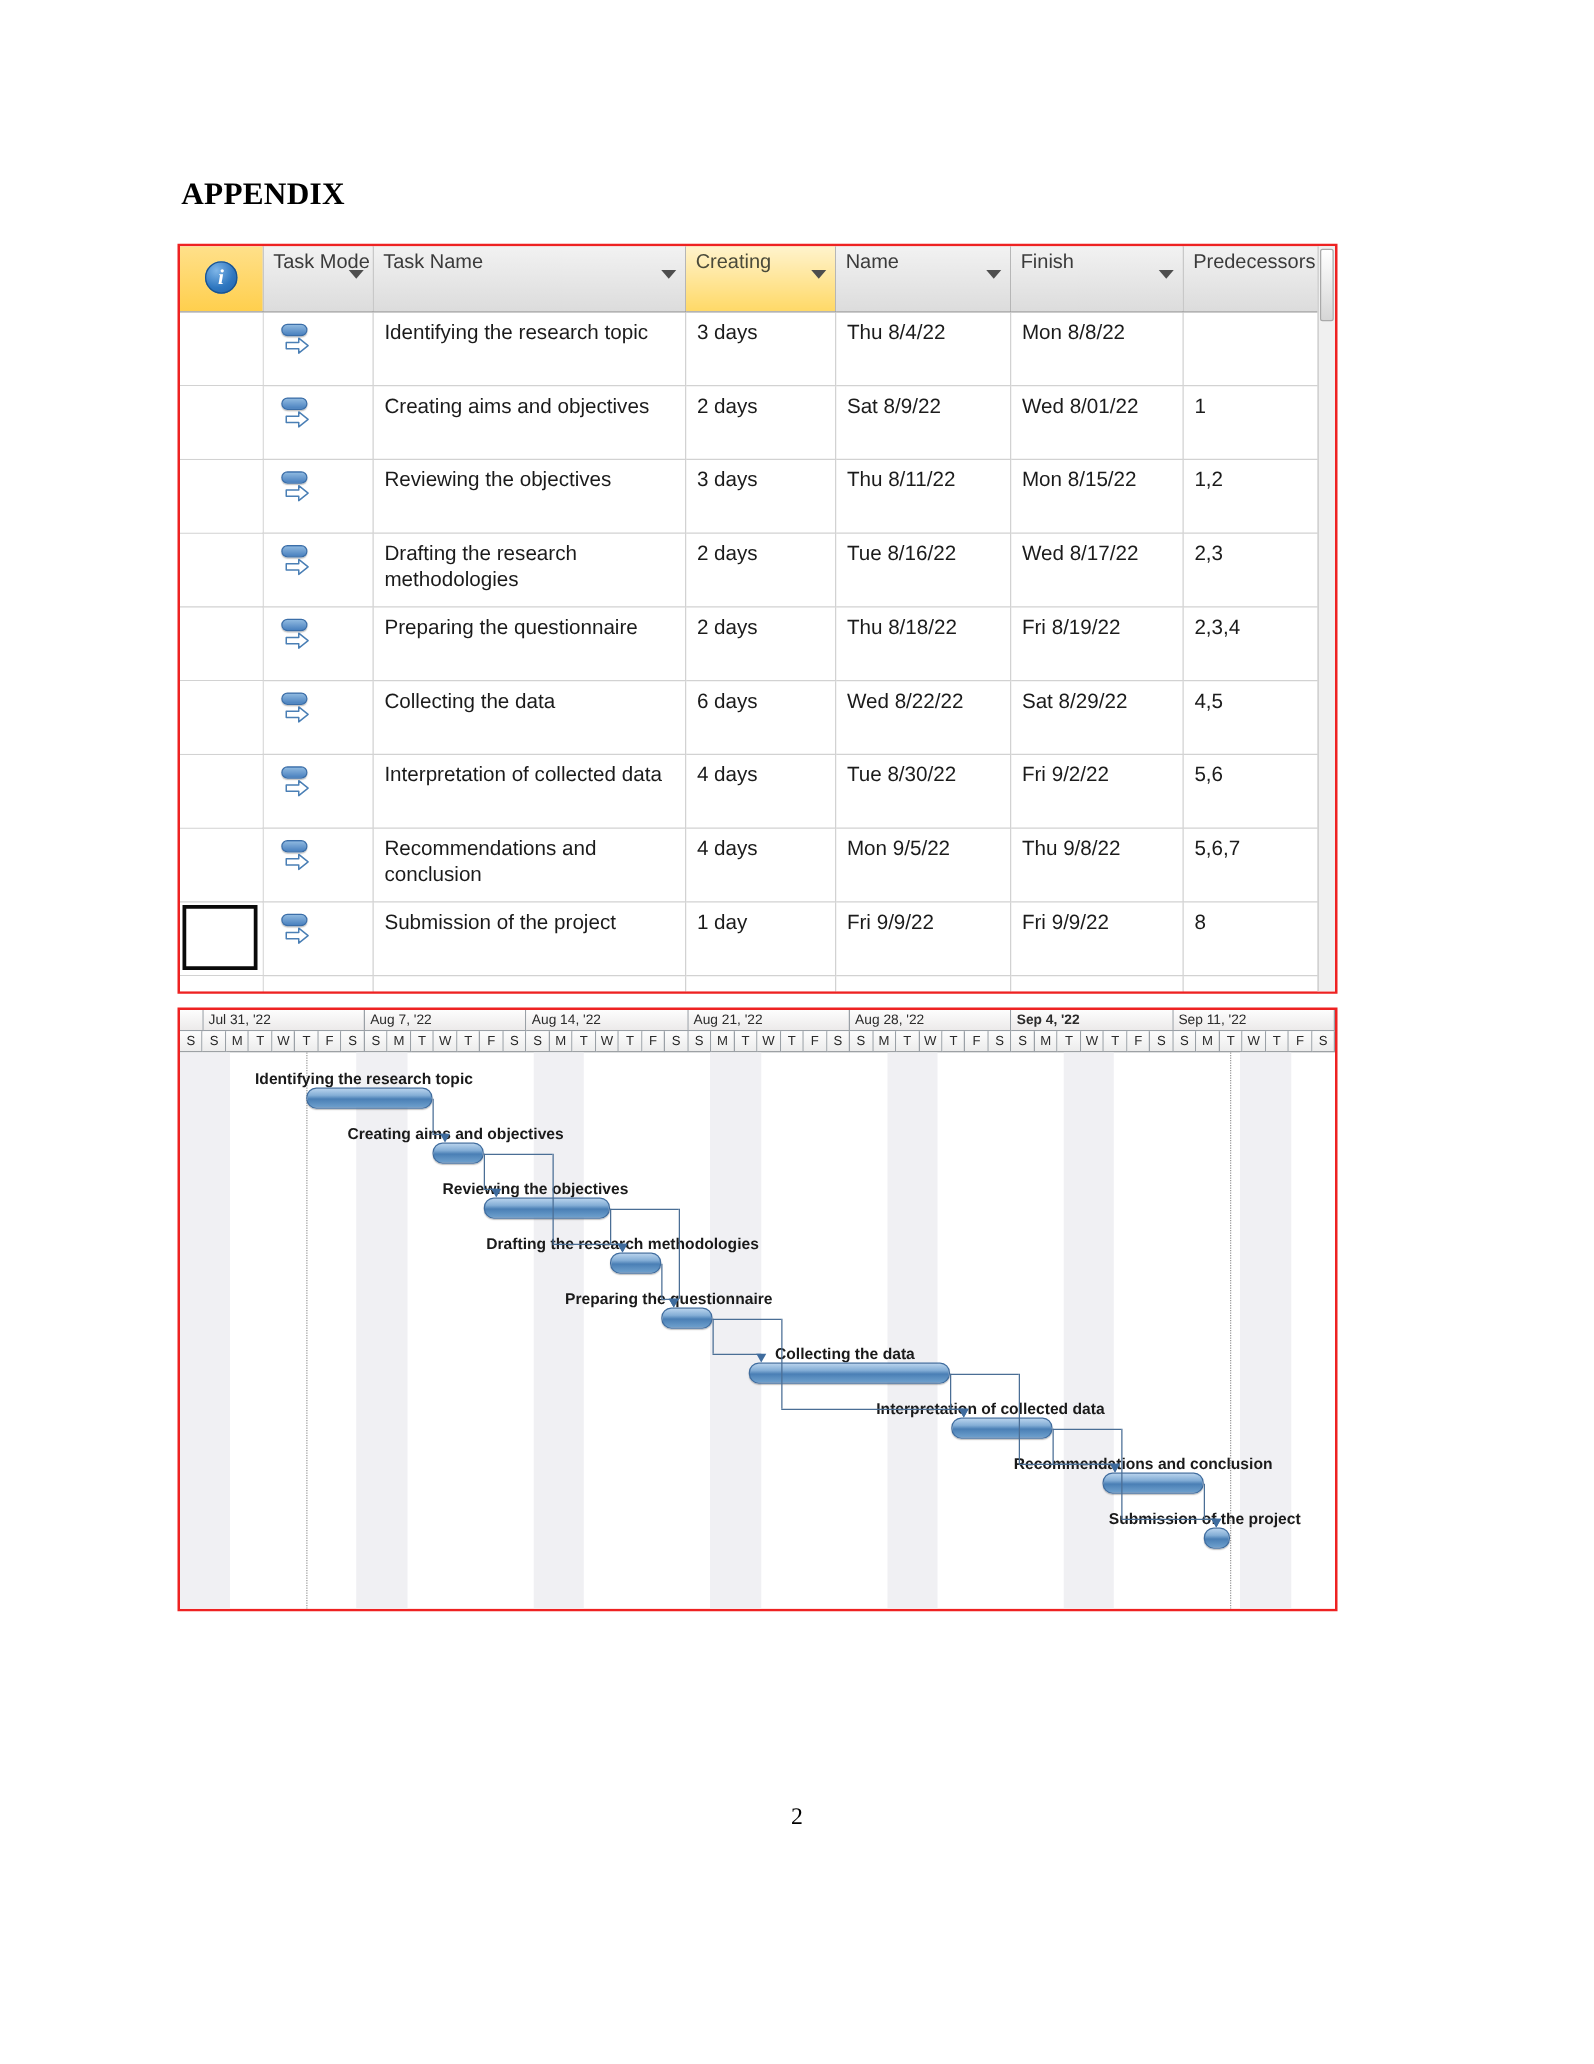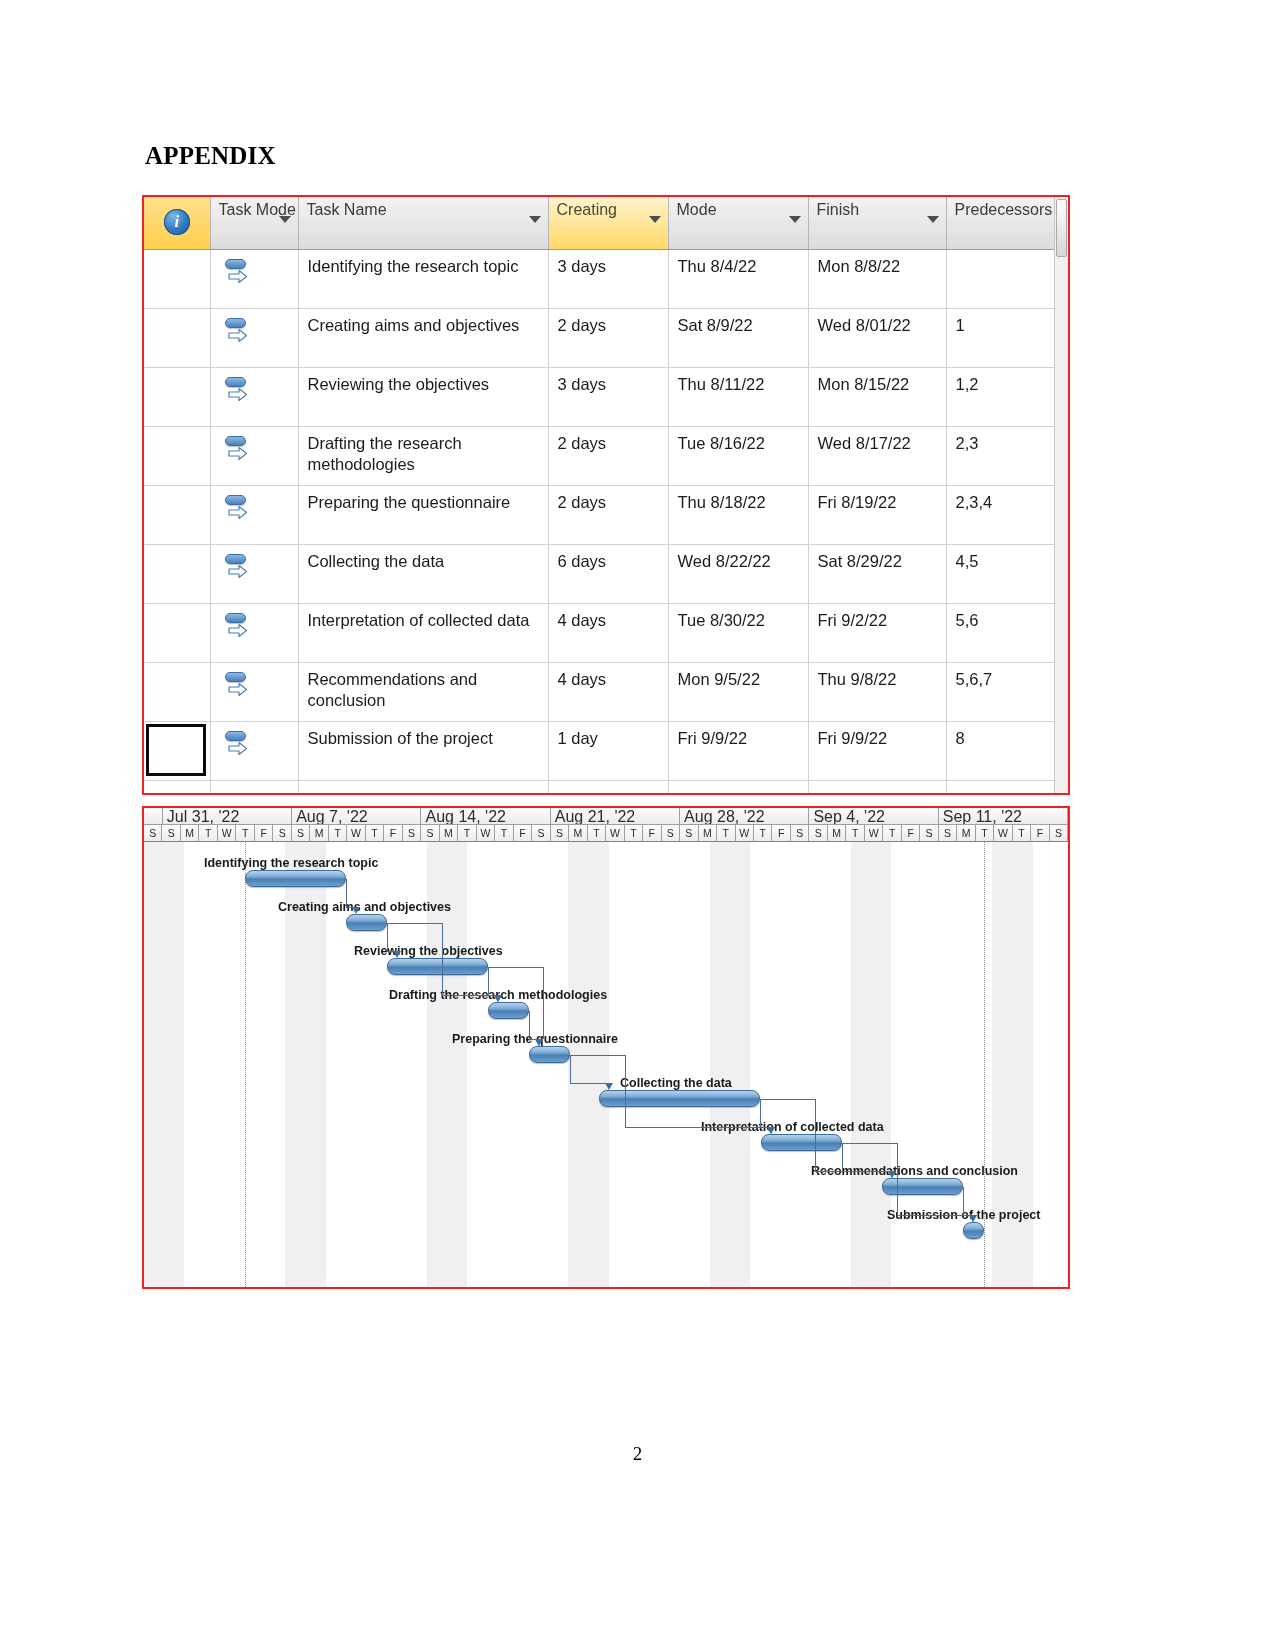--- a/index.html
+++ b/index.html
@@ -150,21 +150,21 @@
     position:absolute; left:0; right:0; height:0;
   }
   .tl-weeks{ top:0; height:17px; display:flex; }
   .tl-days { top:17px; height:17px; display:flex; }
 
   .tl-week{
     height:17px;
     border-right:1px solid #9aa0a6;
     border-bottom:1px solid #9aa0a6;
     background:linear-gradient(#fdfdfd,#eceaea);
-    font-size:16px; color:#2b2b2b;
+    font-size:11px; color:#2b2b2b;
     line-height:17px; padding-left:4px;
     white-space:nowrap; overflow:hidden;
     font-family:"Liberation Sans", sans-serif;
   }
   .tl-day{
     height:17px;
     border-right:1px solid #9aa0a6;
     border-bottom:1px solid #7f8488;
     background:linear-gradient(#fdfdfd,#ececec);
     font-size:10.5px; color:#2b2b2b;
@@ -251,21 +251,21 @@
           </th>
           <th>
             <span class="th-inner">Task Name</span>
             <span class="filter-arrow"></span>
           </th>
           <th class="dur-col">
             <span class="th-inner">Creating</span>
             <span class="filter-arrow"></span>
           </th>
           <th>
-            <span class="th-inner">Mode</span>
+            <span class="th-inner">Name</span>
             <span class="filter-arrow"></span>
           </th>
           <th>
             <span class="th-inner">Finish</span>
             <span class="filter-arrow"></span>
           </th>
           <th>
             <span class="th-inner">Predecessors</span>
 
           </th>
@@ -437,21 +437,21 @@
 
 <div class="gantt-panel">
   <div class="gantt-inner">
     <div class="tl-weeks">
         <div class="tl-week" style="width: 20.2px;"></div>
         <div class="tl-week" style="width: 141.4px;">Jul 31, '22</div>
         <div class="tl-week" style="width: 141.4px;">Aug 7, '22</div>
         <div class="tl-week" style="width: 141.4px;">Aug 14, '22</div>
         <div class="tl-week" style="width: 141.4px;">Aug 21, '22</div>
         <div class="tl-week" style="width: 141.4px;">Aug 28, '22</div>
-        <div class="tl-week" style="width: 141.4px;">Sep 4, '22</div>
+        <div class="tl-week" style="width: 141.4px; font-weight: bold;">Sep 4, '22</div>
         <div class="tl-week" style="width: 141.4px;">Sep 11, '22</div>
       </div>
     <div class="tl-days">
         <div class="tl-day we" style="width: 20.2px;">S</div>
         <div class="tl-day we" style="width: 20.2px;">S</div>
         <div class="tl-day" style="width: 20.2px;">M</div>
         <div class="tl-day" style="width: 20.2px;">T</div>
         <div class="tl-day" style="width: 20.2px;">W</div>
         <div class="tl-day" style="width: 20.2px;">T</div>
         <div class="tl-day" style="width: 20.2px;">F</div>

